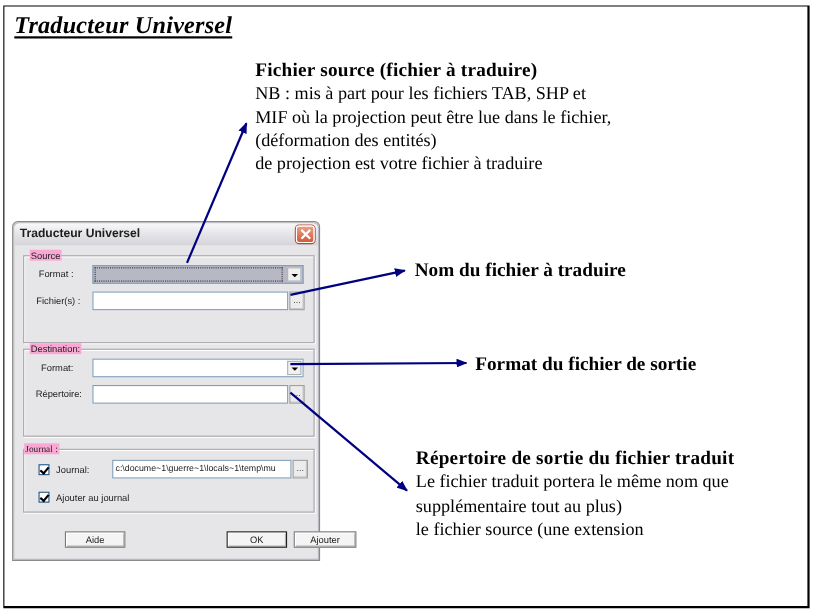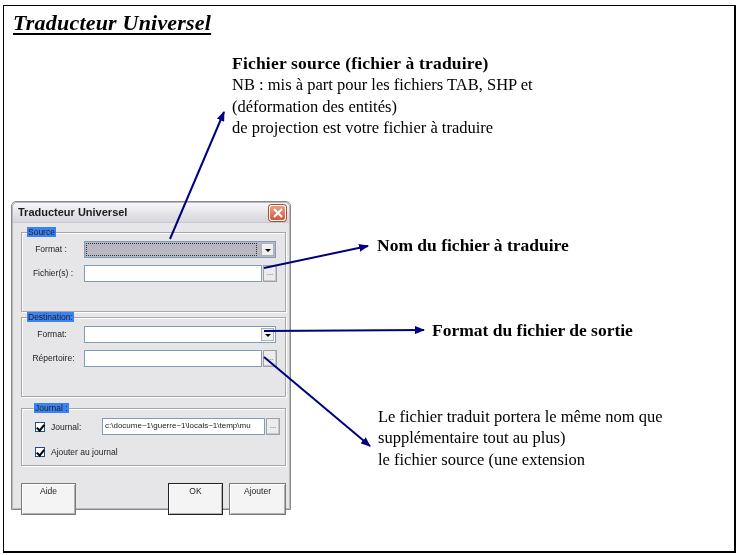--- a/index.html
+++ b/index.html
@@ -21,59 +21,61 @@
   .dialog { position: absolute; left: 11px; top: 201px; width: 280px; height: 309px; background: #ece9d8; border: 1px solid #8a8a8a; border-radius: 5px 5px 0 0; }
   .dialog-inner { position: absolute; inset: 0; background: #e6e6e8; border-radius: 5px 5px 0 0; border: 1px solid #b8b8c0; }
   .titlebar { position: absolute; left: 0; top: 0; right: 0; height: 20px; border-radius: 5px 5px 0 0; background: linear-gradient(#f8f8fa, #e2e2e6 60%, #d6d6dc); border-bottom: 1px solid #c8c8d0; }
   .titlebar .title { position: absolute; left: 5px; top: 3px; font-family: "Liberation Sans", sans-serif; font-weight: bold; font-size: 11px; color: #1d1d1d; }
   .close-btn { position: absolute; right: 3px; top: 2px; width: 17px; height: 16px; border-radius: 3px; background: linear-gradient(#e8a088, #d05a3a); border: 1px solid #fff; box-shadow: 0 0 0 1px #b04a30; }
   .close-btn svg { position: absolute; left: 3px; top: 2px; }
 
   .sans { font-family: "Liberation Sans", sans-serif; font-size: 8.5px; color: #222; }
 
   .group { position: absolute; border: 1px solid #a8a8ac; box-shadow: inset 1px 1px 0 #fff, 1px 1px 0 #fff; }
-  .group-label { position: absolute; top: -6px; left: 5px; background: #3b82f6; padding: 0 1px; }
+  .group-label { position: absolute; top: -6px; left: 5px; background: #f9a8d4; padding: 0 1px; }
   .g-source { left: 8px; top: 29px; width: 265px; height: 80px; }
   .g-dest { left: 8px; top: 114px; width: 265px; height: 80px; }
   .g-journal { left: 8px; top: 205px; width: 265px; height: 58px; }
 
   .lbl { position: absolute; text-align: center; }
   .field { position: absolute; background: #fff; border: 1px solid #7f9db9; height: 17px; }
   .field.combo-grey { background: #b8b8c4; border: 1px solid #7f9db9; }
   .field.combo-grey::after { content: ""; position: absolute; inset: 1px 18px 1px 1px; border: 1px dotted #333; }
   .combo-arrow { position: absolute; right: 1px; top: 1px; width: 13px; height: 13px; background: #f0f0f0; border: 1px solid #b0b0b0; }
   .combo-arrow::after { content: ""; position: absolute; left: 3px; top: 5px; border-left: 3px solid transparent; border-right: 3px solid transparent; border-top: 3px solid #000; }
   .browse { position: absolute; width: 14px; height: 17px; background: #ececec; border: 1px solid #a0a0a0; box-shadow: inset -1px -1px 0 #c8c8c8; font-family: "Liberation Sans", sans-serif; font-size: 8px; line-height: 14px; text-align: center; color: #444; }
 
   .checkbox { position: absolute; width: 10px; height: 10px; background: #fff; border: 1px solid #1c5180; }
   .checkbox::after { content: ""; position: absolute; left: 2px; top: 0px; width: 3px; height: 6px; border-right: 2px solid #21a121; border-bottom: 2px solid #21a121; transform: rotate(40deg); border-color: #000; }
 
-  .btn { position: absolute; height: 32px; background: #f4f4f4; border: 1px solid #7a7a7a; box-shadow: inset 1px 1px 0 #fff, inset -1px -1px 0 #b0b0b0; font-family: "Liberation Sans", sans-serif; font-size: 8.5px; line-height: 15px; text-align: center; color: #222; }
+  .btn { position: absolute; height: 15px; background: #f4f4f4; border: 1px solid #7a7a7a; box-shadow: inset 1px 1px 0 #fff, inset -1px -1px 0 #b0b0b0; font-family: "Liberation Sans", sans-serif; font-size: 8.5px; line-height: 15px; text-align: center; color: #222; margin-left: 38px; }
   .btn.default { border: 1px solid #222; }
 
   svg.arrows { position: absolute; left: 0; top: 0; width: 744px; height: 555px; pointer-events: none; }
 </style>
 </head>
 <body>
 
 <div class="frame"></div>
 
 <div class="page-title">Traducteur Universel</div>
 
 <div class="annot annot-source">
   <div class="head">Fichier source (fichier à traduire)</div>
   <div>NB : mis à part pour les fichiers TAB, SHP et</div>
+  <div>MIF où la projection peut être lue dans le fichier,</div>
   <div>(déformation des entités)</div>
   <div>de projection est votre fichier à traduire</div>
 </div>
 
 <div class="annot annot-name">Nom du fichier à traduire</div>
 <div class="annot annot-format">Format du fichier de sortie</div>
 
 <div class="annot annot-dir">
+  <div class="head">Répertoire de sortie du fichier traduit</div>
   <div>Le fichier traduit portera le même nom que</div>
   <div>supplémentaire tout au plus)</div>
   <div>le fichier source (une extension</div>
 </div>
 
 <div class="dialog">
   <div class="dialog-inner">
     <div class="titlebar">
       <span class="title">Traducteur Universel</span>
       <div class="close-btn">
@@ -105,21 +107,21 @@
         <div class="combo-arrow"></div>
       </div>
       <span class="lbl sans" style="left:0px; top:35px; width:63px;">Répertoire:</span>
       <div class="field" style="left:62px; top:32px; width:178px;">
         <span class="sans"></span>
       </div>
       <div class="browse" style="left:241px; top:32px;">...</div>
     </div>
 
     <div class="group g-journal">
-      <span class="group-label sans" style="left:12px;">Journal :</span>
+      <span class="group-label sans" style="left:0px;font-family:Liberation Serif, serif;">Journal :</span>
       <div class="checkbox" style="left:13px; top:13px;"></div>
       <span class="sans" style="position:absolute; left:29px; top:13px;">Journal:</span>
       <div class="field" style="left:80px; top:9px; width:163px; overflow:hidden; white-space:nowrap;">
         <span class="sans" style="position:absolute; left:2px; top:2px; font-size:8px;">c:\docume~1\guerre~1\locals~1\temp\mu</span>
       </div>
       <div class="browse" style="left:244px; top:9px;">...</div>
       <div class="checkbox" style="left:13px; top:38px;"></div>
       <span class="sans" style="position:absolute; left:29px; top:38px;">Ajouter au journal</span>
     </div>
 

